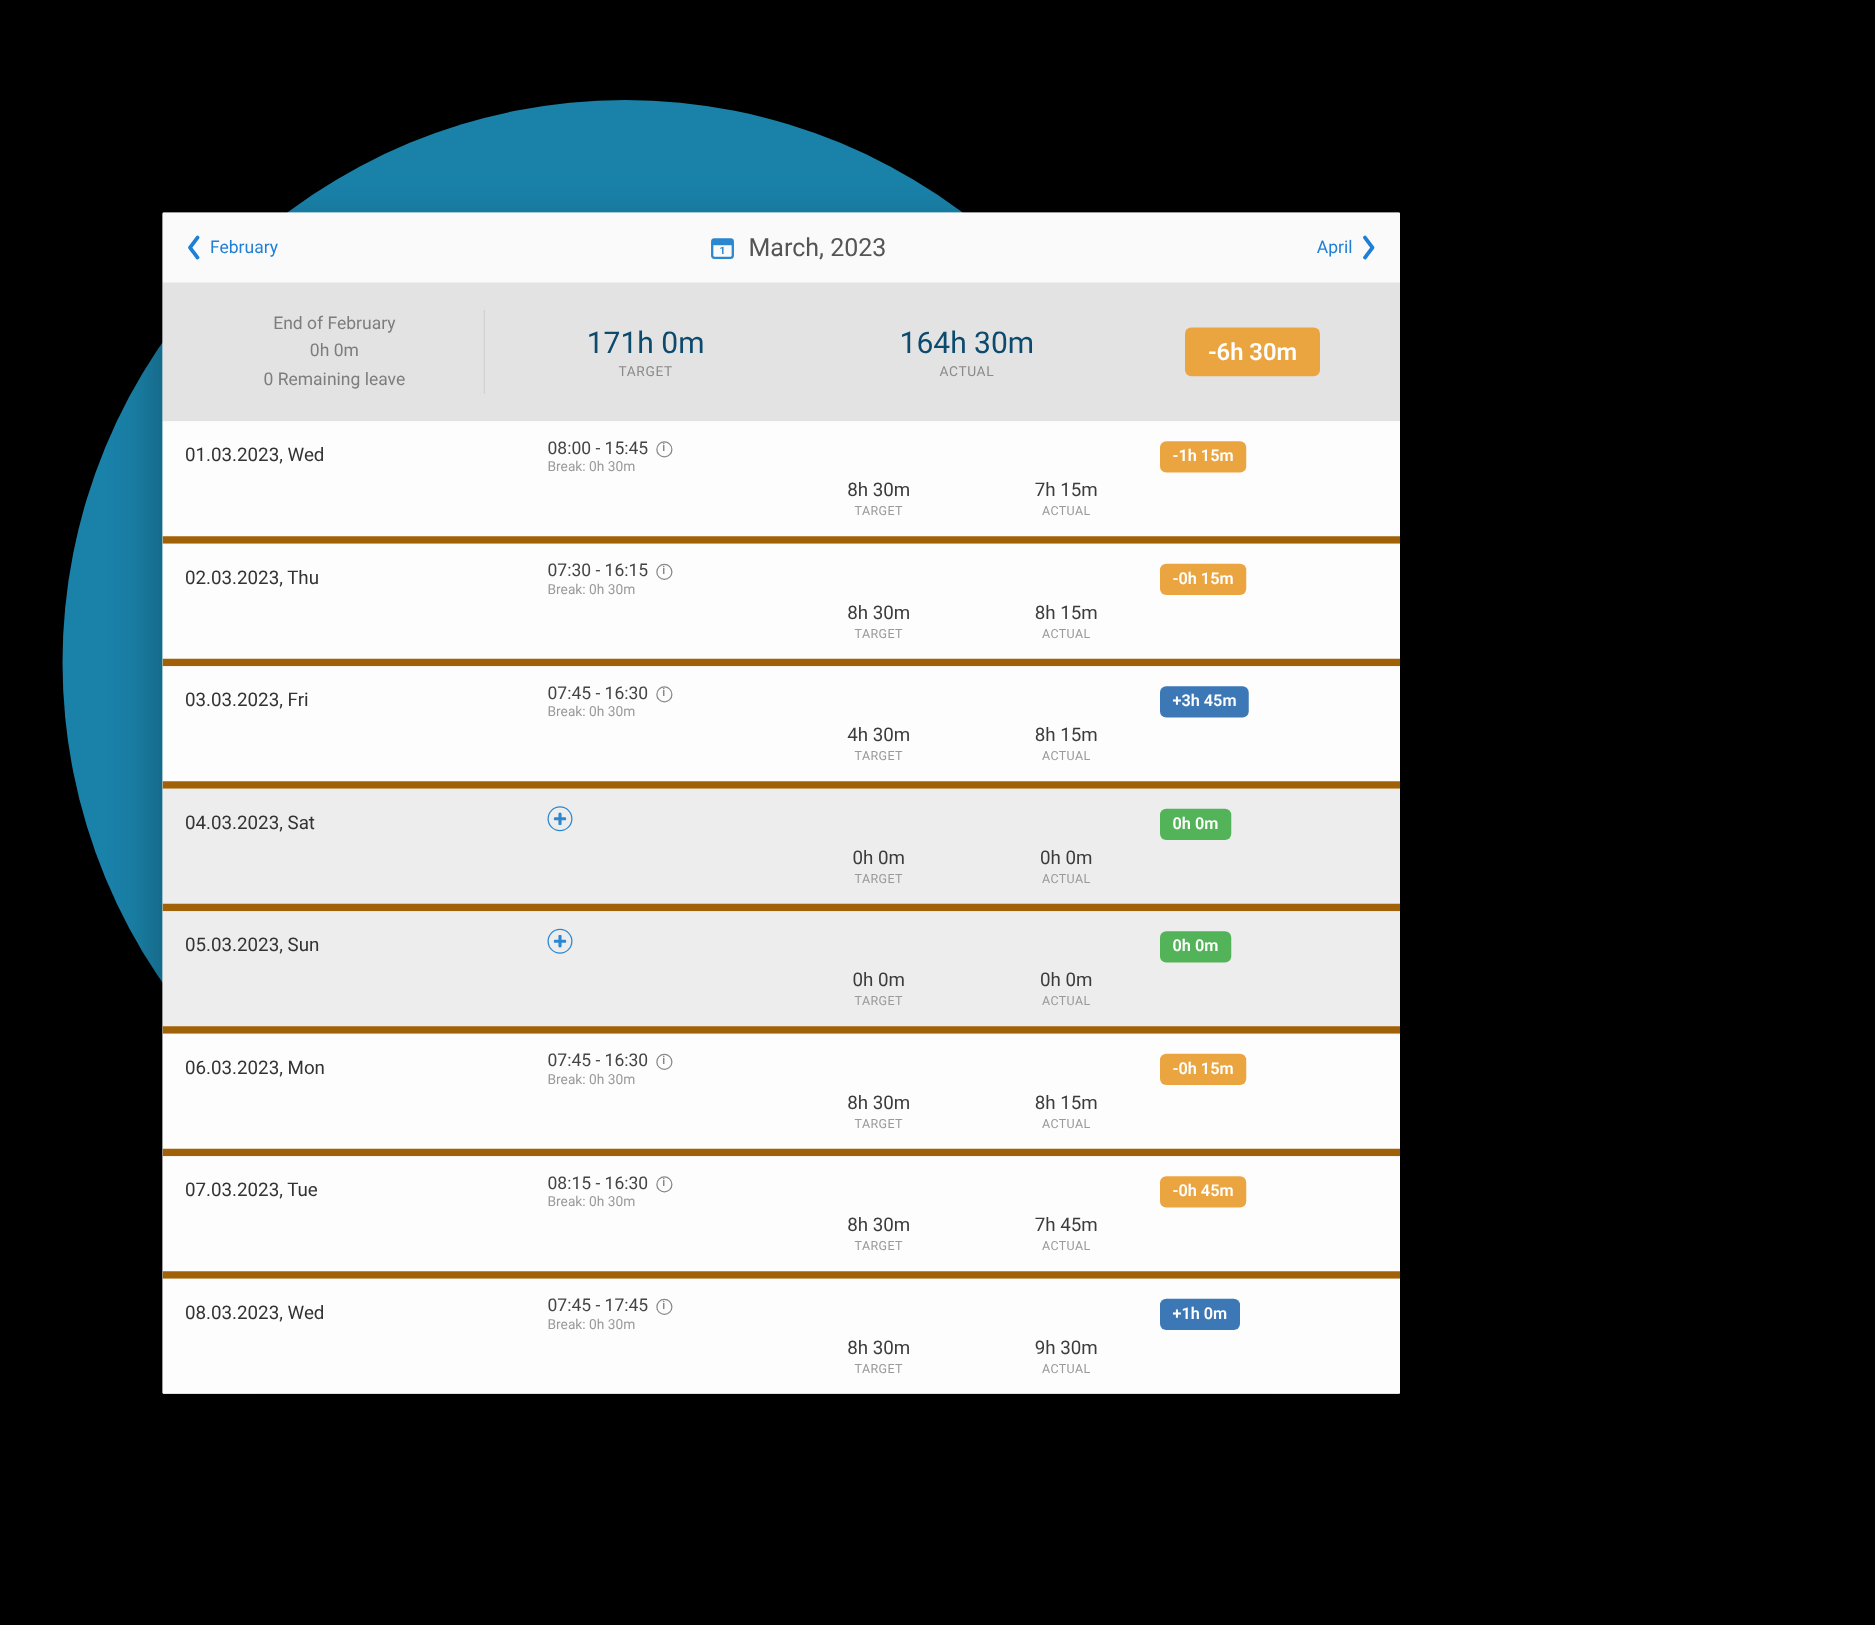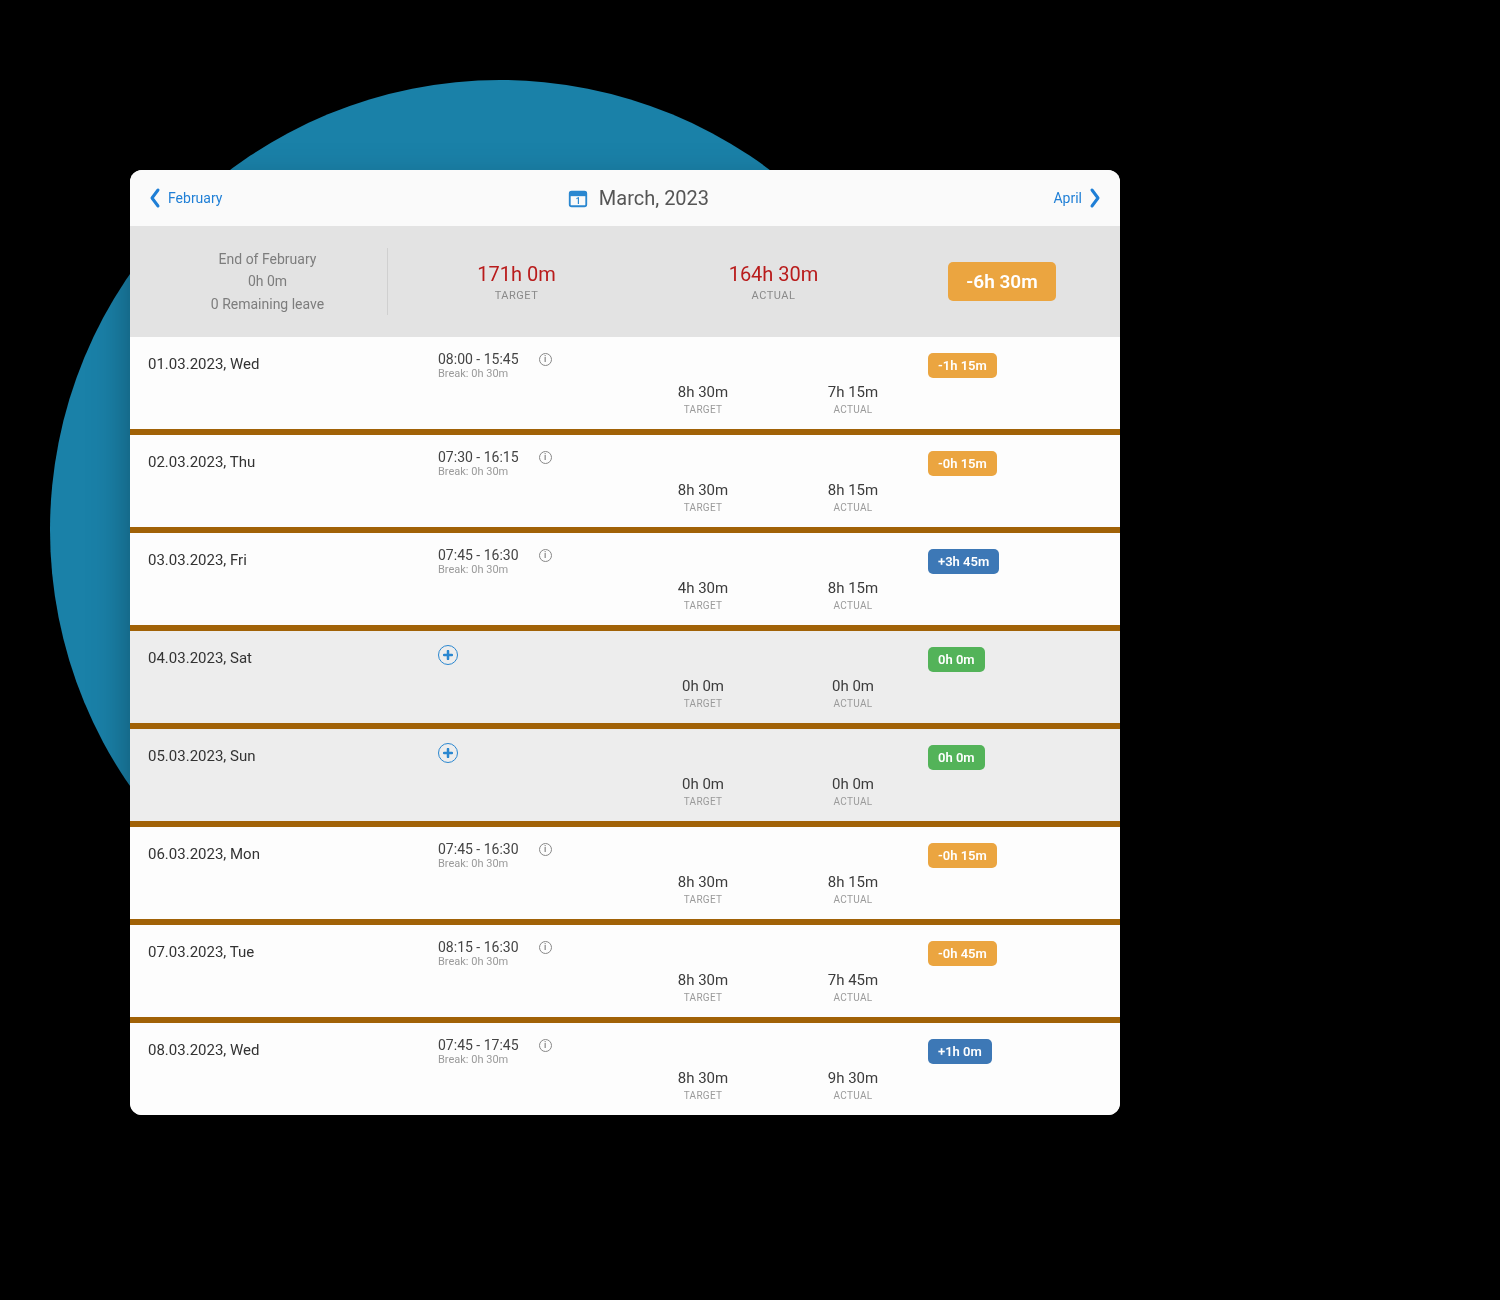--- a/index.html
+++ b/index.html
@@ -20,21 +20,21 @@
       left: 50px;
       top: 80px;
     }
     .panel {
       position: absolute;
       left: 130px;
       top: 170px;
       width: 990px;
       background: #f7f7f7;
       box-shadow: 0 18px 40px rgba(0,0,0,0.35);
-      border-radius: 12px;
+      border-radius: 1px;
       overflow: hidden;
     }
     .nav-bar {
       display: flex;
       align-items: center;
       justify-content: space-between;
       padding: 16px 18px;
       background: #fafafa;
     }
     .nav-prev, .nav-next {
@@ -68,21 +68,21 @@
       text-align: center;
       color: #7d7d7d;
       font-size: 14px;
       line-height: 1.6;
       border-right: 1px solid #d0d0d0;
     }
     .summary-metric {
       flex: 1;
       text-align: center;
     }
-    .summary-metric .val { font-size: 20px; color: #b91c1c; }
+    .summary-metric .val { font-size: 24px; color: #0c4a6e; }
     .summary-metric .lbl { font-size: 11px; color: #8a8a8a; letter-spacing: 0.5px; margin-top: 3px; }
     .summary-delta {
       width: 200px;
       display: flex;
       justify-content: center;
     }
     .badge {
       display: inline-block;
       padding: 6px 14px;
       border-radius: 5px;
@@ -107,21 +107,21 @@
       font-size: 15px;
       color: #333;
       padding-top: 4px;
     }
     .col-time {
       width: 190px;
       font-size: 14px;
       color: #444;
     }
     .col-time .break { font-size: 11px; color: #9a9a9a; margin-top: 0; }
-    .time-line { display: flex; align-items: center; gap: 20px; }
+    .time-line { display: flex; align-items: center; gap: 6px; }
     .info-icon {
       width: 13px; height: 13px;
       border: 1.2px solid #888; border-radius: 50%;
       display: inline-flex; align-items: center; justify-content: center;
       font-size: 9px; color: #888; font-weight: 600;
       flex-shrink: 0;
     }
     .plus-icon {
       width: 20px; height: 20px;
       border: 1.6px solid #2a87d0; border-radius: 50%;

